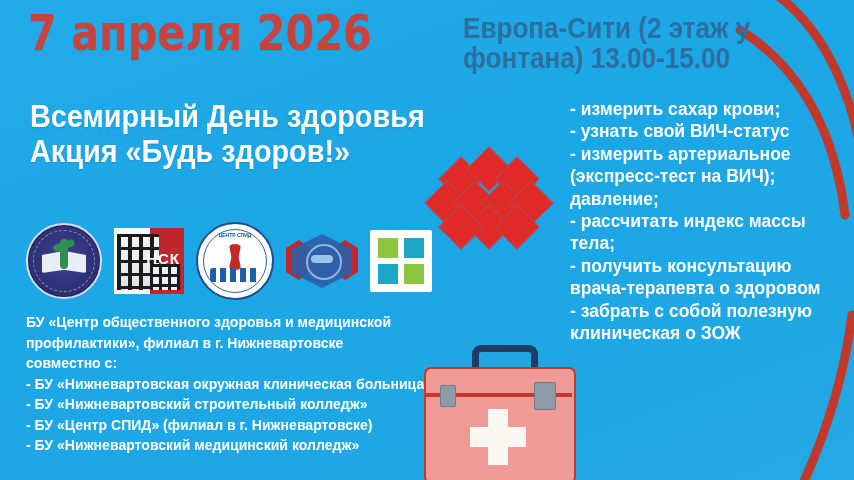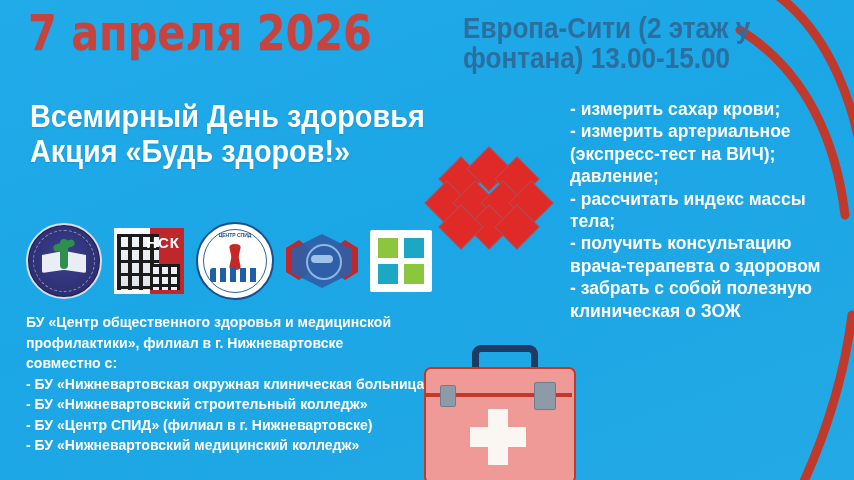--- a/index.html
+++ b/index.html
@@ -43,21 +43,21 @@
      border:2px solid #d8dce8;box-shadow:0 0 0 1px #1e2050 inset;}
   .logo1 .book{position:absolute;left:14px;top:26px;width:44px;height:22px;
      background:#e9eef5;border-radius:2px;
      clip-path:polygon(0 18%,48% 0,52% 0,100% 18%,100% 100%,52% 86%,48% 86%,0 100%);}
   .logo1 .snake{position:absolute;left:32px;top:14px;width:8px;height:30px;background:#2f8f4f;border-radius:4px;}
   .logo1 .snake2{position:absolute;left:25px;top:17px;width:22px;height:7px;background:#2f8f4f;border-radius:4px;transform:rotate(-18deg);}
   .logo1 .ring{position:absolute;inset:5px;border-radius:50%;border:1px dashed rgba(215,220,235,.55);}
 
   .logo2{width:70px;height:66px;background:#ffffff;position:relative;overflow:hidden;}
   .logo2 .red{position:absolute;right:0;top:0;width:34px;height:100%;background:#C0272D;}
-  .logo2 .nsk{position:absolute;right:4px;top:6px;font-size:15px;font-weight:700;color:#ffffff;letter-spacing:1px;}
+  .logo2 .nsk{position:absolute;right:4px;top:22px;font-size:15px;font-weight:700;color:#ffffff;letter-spacing:1px;}
   .logo2 .grid{position:absolute;left:3px;top:6px;width:42px;height:56px;
      background:
        repeating-linear-gradient(to right,#1b1b1b 0 4px,transparent 4px 11px),
        repeating-linear-gradient(to bottom,#1b1b1b 0 3px,transparent 3px 13px),
        linear-gradient(#f2f4f7,#dfe3e8);}
   .logo2 .grid2{position:absolute;right:4px;bottom:4px;width:30px;height:26px;
      background:repeating-linear-gradient(to right,#1b1b1b 0 3px,transparent 3px 9px),
        repeating-linear-gradient(to bottom,#1b1b1b 0 3px,transparent 3px 10px),#eceff3;}
 
   .logo3{width:74px;height:74px;border-radius:50%;background:#ffffff;
@@ -205,20 +205,21 @@
     <span class="body"></span>
     <span class="stripe"></span>
     <span class="clasp c1"></span>
     <span class="clasp c2"></span>
     <span class="crossv"></span>
     <span class="crossh"></span>
   </div>
 
   <div class="rcol">
     <div class="ritem">- измерить сахар крови;</div>
+    <div class="ritem">- узнать свой ВИЧ-статус</div>
     <div class="ritem">- измерить артериальное</div>
     <div class="ritem">(экспресс-тест на ВИЧ);</div>
     <div class="ritem">давление;</div>
     <div class="ritem">- рассчитать индекс массы</div>
     <div class="ritem">тела;</div>
     <div class="ritem">- получить консультацию</div>
     <div class="ritem">врача-терапевта о здоровом</div>
     <div class="ritem">- забрать с собой полезную</div>
     <div class="ritem">клиническая о ЗОЖ</div>
   </div>

